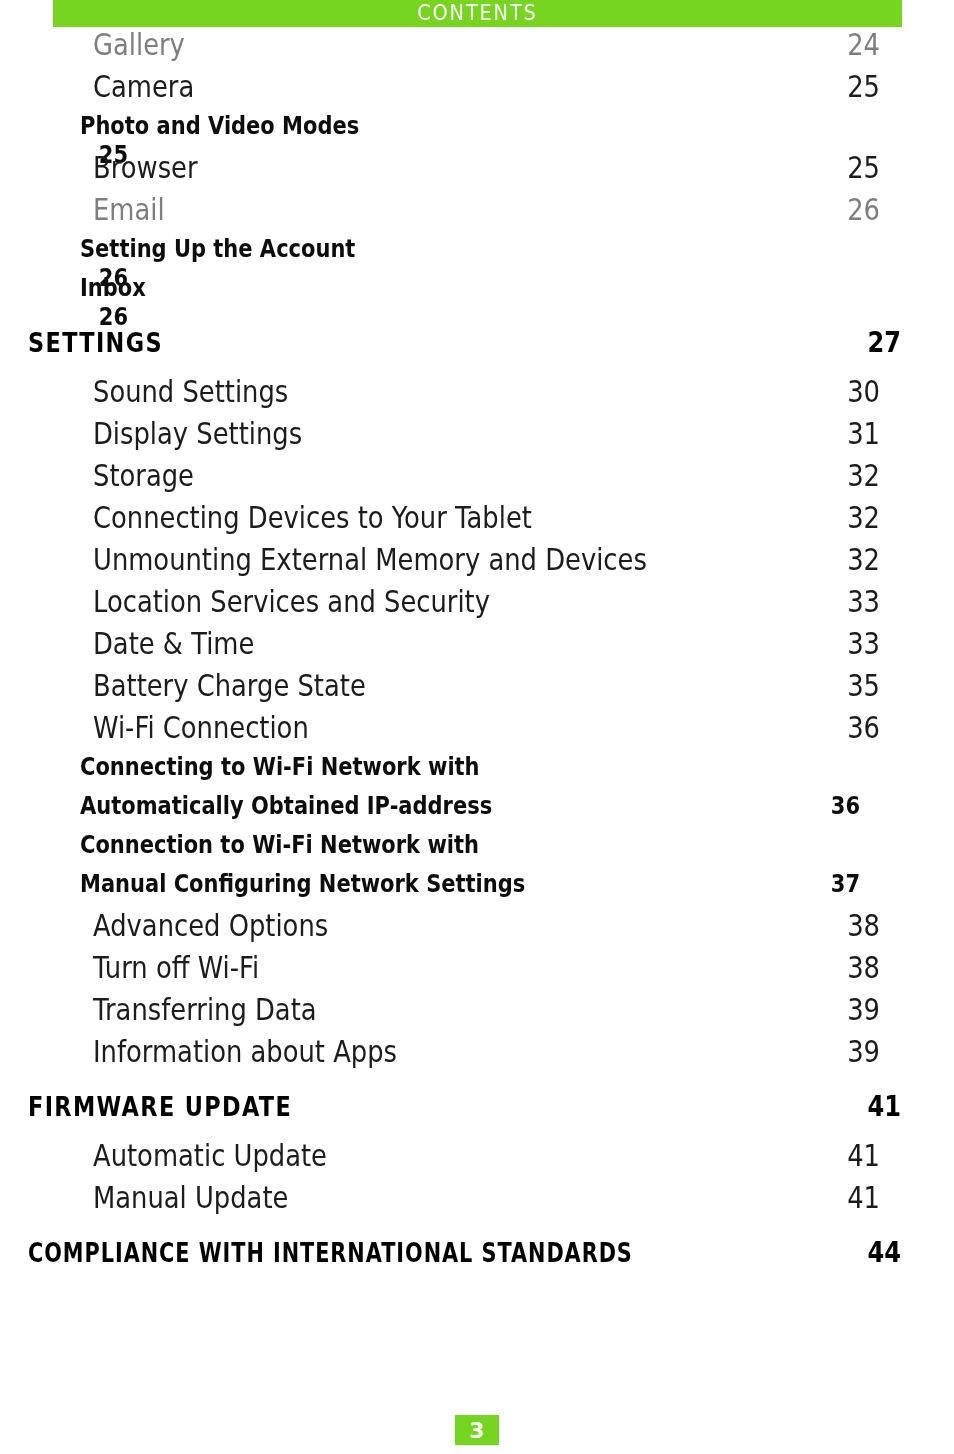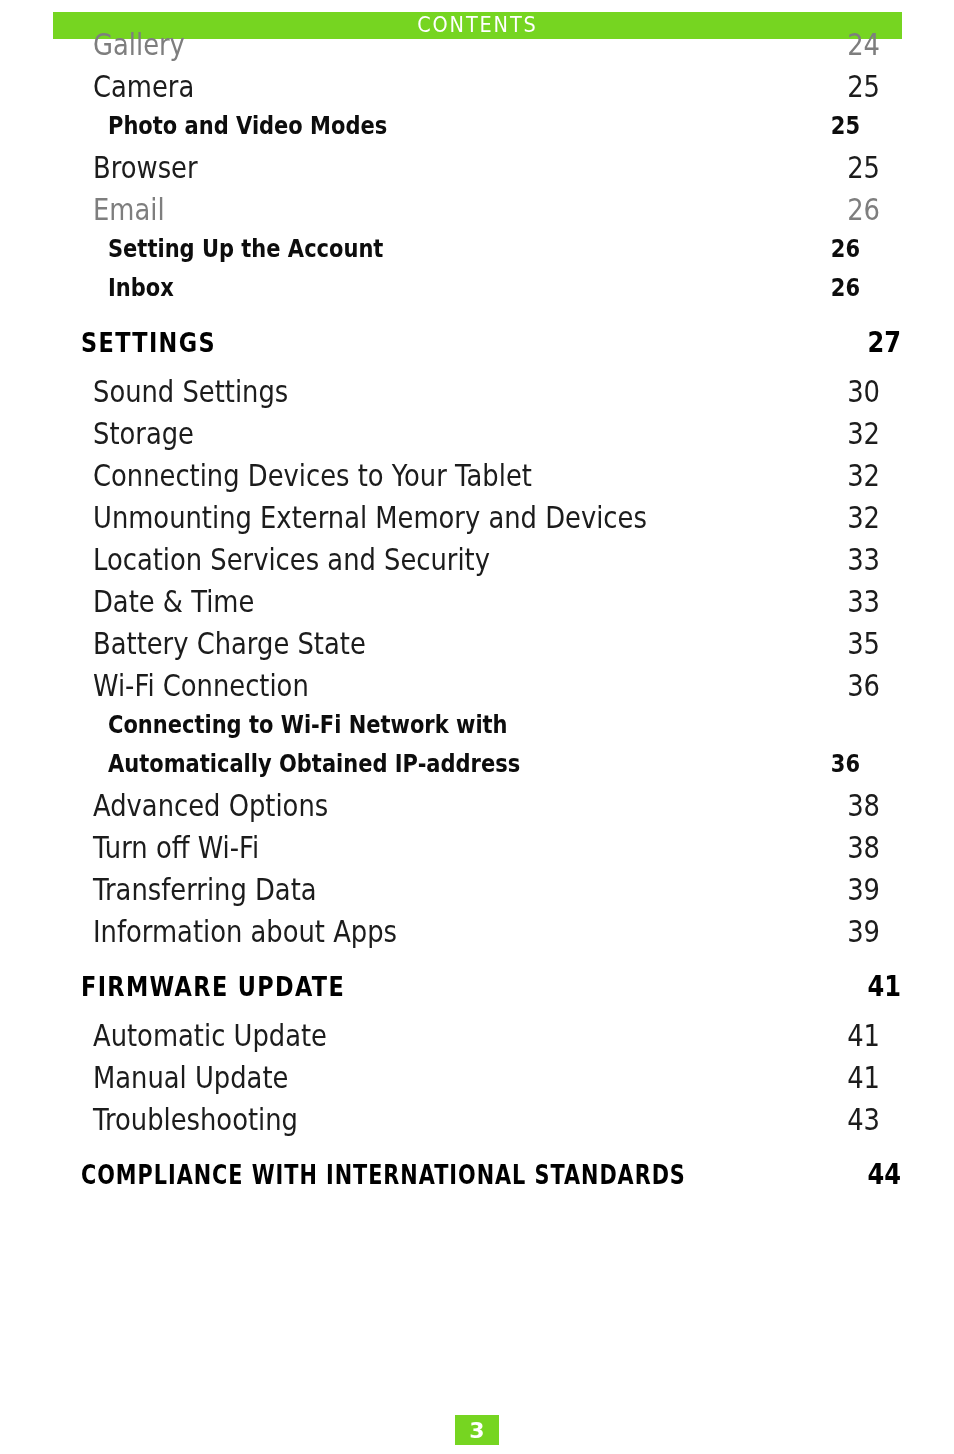--- a/index.html
+++ b/index.html
@@ -13,21 +13,21 @@
     font-family: "Liberation Sans", sans-serif;
     color: #1a1a1a;
     overflow: hidden;
     position: relative;
   }
 
   
   .toc-header {
     position: absolute;
     left: 53px;
-    top: 12px;
+    top: 0px;
     width: 849px;
     height: 27px;
     background: #76d521;
     display: flex;
     align-items: center;
     justify-content: center;
   }
   .toc-header-title {
     color: #ffffff;
     font-size: 21px;
@@ -83,23 +83,24 @@
     transform-origin: right center;
     width: 55px;
   }
   .lvl1.muted .toc-label,
   .lvl1.muted .toc-page {
     color: #7e7e7e;
   }
 
   
   .lvl2 {
-    padding-left: 108px;
+    padding-left: 80px;
     padding-right: 94px;
     height: 39px;
+    flex-direction: column;
   }
   .lvl2 .toc-label,
   .lvl2 .toc-page {
     font-size: 25px;
     font-weight: 700;
     color: #0d0d0d;
     font-family: "DejaVu Sans", sans-serif;
     transform: scaleX(0.84);
     transform-origin: left center;
     display: inline-block;
@@ -118,21 +119,21 @@
     display: flex;
     align-items: flex-start;
     height: 39px;
     padding-right: 94px;
   }
   .lvl2.two-line .sub-line .toc-label { flex: 1 1 auto; }
   .lvl2.two-line .sub-line .toc-page  { flex: 0 0 auto; text-align: right; }
 
   
   .sect {
-    padding-left: 81px;
+    padding-left: 28px;
     padding-right: 53px;
     height: 48px;
     margin-top: 14px;
   }
   .sect .toc-label {
     font-size: 26px;
     font-weight: 700;
     letter-spacing: 1.6px;
     color: #000000;
     font-family: "DejaVu Sans", sans-serif;
@@ -217,20 +218,24 @@
       <span class="toc-label">Inbox</span>
       <span class="toc-page">26</span>
     </div>
     <div class="toc-row sect">
       <span class="toc-label">SETTINGS</span>
       <span class="toc-page">27</span>
     </div>
     <div class="toc-row lvl1">
       <span class="toc-label">Sound Settings</span>
       <span class="toc-page">30</span>
+    </div>
+    <div class="toc-row lvl1">
+      <span class="toc-label">Display Settings</span>
+      <span class="toc-page">31</span>
     </div>
     <div class="toc-row lvl1">
       <span class="toc-label">Storage</span>
       <span class="toc-page">32</span>
     </div>
     <div class="toc-row lvl1">
       <span class="toc-label">Connecting Devices to Your Tablet</span>
       <span class="toc-page">32</span>
     </div>
     <div class="toc-row lvl1">
@@ -256,20 +261,30 @@
     <div class="toc-row lvl2 two-line">
       <div class="sub-line">
         <span class="toc-label">Connecting to Wi-Fi Network with</span>
         <span class="toc-page" style="width: 48px;"></span>
       </div>
       <div class="sub-line">
         <span class="toc-label">Automatically Obtained IP-address</span>
         <span class="toc-page" style="width: 48px;">36</span>
       </div>
     </div>
+    <div class="toc-row lvl2 two-line">
+      <div class="sub-line">
+        <span class="toc-label">Connection to Wi-Fi Network with</span>
+        <span class="toc-page" style="width: 48px;"></span>
+      </div>
+      <div class="sub-line">
+        <span class="toc-label">Manual Configuring Network Settings</span>
+        <span class="toc-page" style="width: 48px;">37</span>
+      </div>
+    </div>
     <div class="toc-row lvl1">
       <span class="toc-label">Advanced Options</span>
       <span class="toc-page">38</span>
     </div>
     <div class="toc-row lvl1">
       <span class="toc-label">Turn off Wi-Fi</span>
       <span class="toc-page">38</span>
     </div>
     <div class="toc-row lvl1">
       <span class="toc-label">Transferring Data</span>
@@ -284,24 +299,20 @@
       <span class="toc-page">41</span>
     </div>
     <div class="toc-row lvl1">
       <span class="toc-label">Automatic Update</span>
       <span class="toc-page">41</span>
     </div>
     <div class="toc-row lvl1">
       <span class="toc-label">Manual Update</span>
       <span class="toc-page">41</span>
     </div>
-    <div class="toc-row lvl1">
-      <span class="toc-label">Troubleshooting</span>
-      <span class="toc-page">43</span>
-    </div>
     <div class="toc-row sect wide">
       <span class="toc-label">COMPLIANCE WITH INTERNATIONAL STANDARDS</span>
       <span class="toc-page">44</span>
     </div>
   </div>
 
 <div class="page-badge-wrap">
   <div class="page-badge">3</div>
 </div>
 

